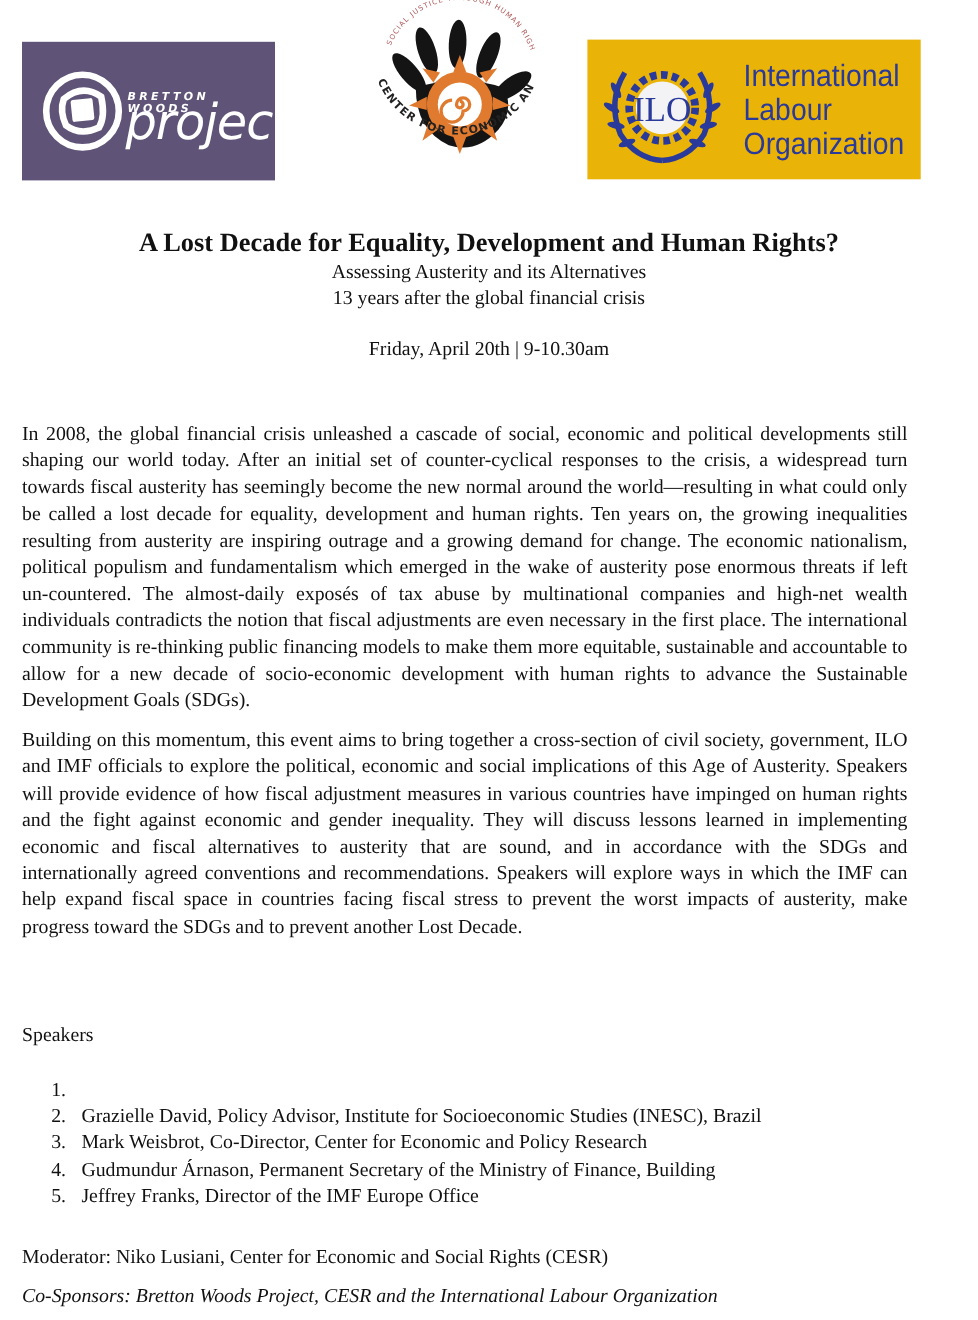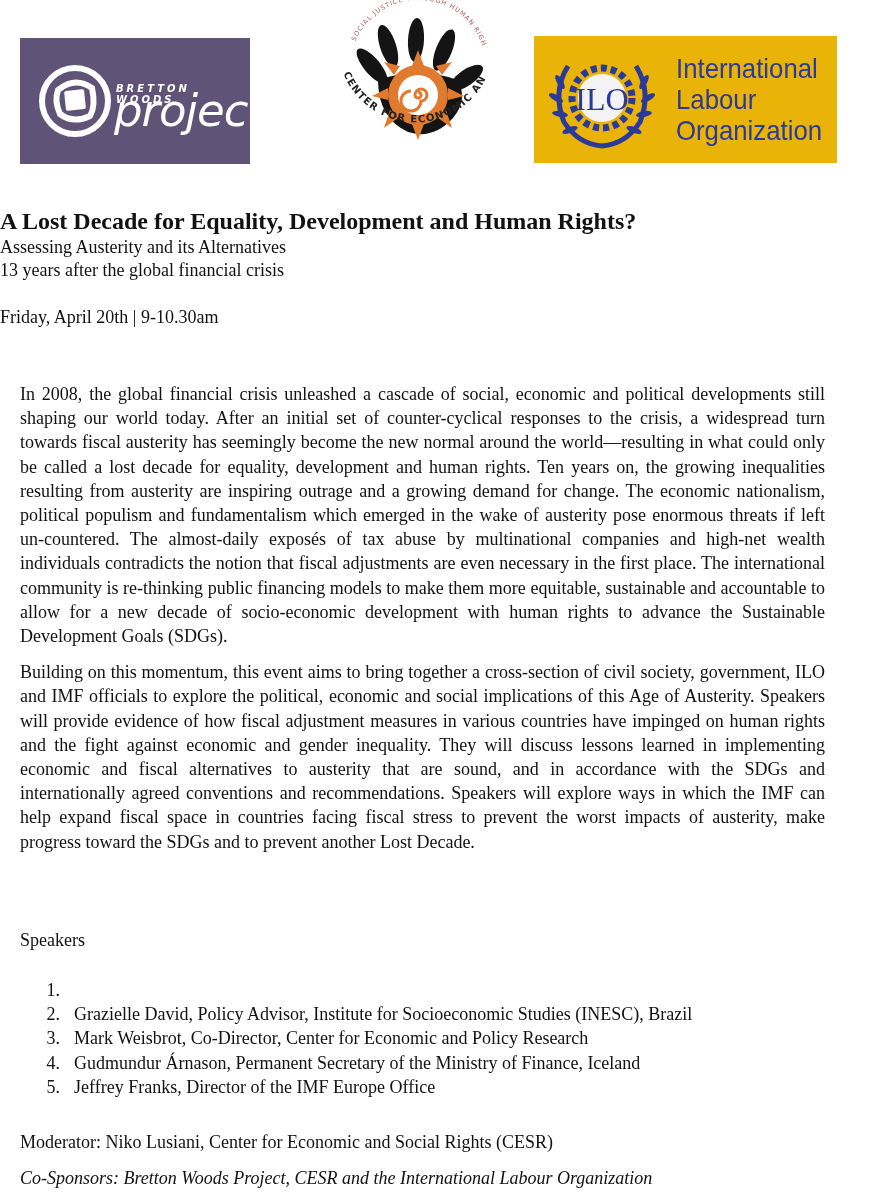--- a/index.html
+++ b/index.html
@@ -28,21 +28,21 @@
       background: #eab308;
     }
     .ilo-emblem { position: absolute; left: 12px; top: 10px; }
     .ilo-text {
       position: absolute; left: 142px; top: 17px; font-family: "Liberation Sans", sans-serif;
       font-size: 28px; line-height: 31px; color: #2a3a9a; transform: scaleX(0.92);
       transform-origin: left top;
     }
     .ilo-text div { white-space: nowrap; }
 
-    .header { position: absolute; top: 206px; left: 0; width: 889px; }
+    .header { position: absolute; top: 206px; left: 0; width: 889px; text-align: center; }
     .title { font-size: 24px; font-weight: bold; line-height: 30px; margin: 0; }
     .subtitle { font-size: 18px; line-height: 23px; }
     .event-info { margin-top: 24px; font-size: 18px; line-height: 23px; }
 
     .body-text {
       position: absolute; left: 20px; top: 382px; width: 820px;
       font-size: 18px; line-height: 24.2px; text-align: justify;
     }
     .body-text p { margin: 0 15px 12px 0; }
 
@@ -159,21 +159,21 @@
   <li>
       <span class="num">2.</span>
       <span>Grazielle David, Policy Advisor, Institute for Socioeconomic Studies (INESC), Brazil</span>
     </li>
   <li>
       <span class="num">3.</span>
       <span>Mark Weisbrot, Co-Director, Center for Economic and Policy Research</span>
     </li>
   <li>
       <span class="num">4.</span>
-      <span>Gudmundur Árnason, Permanent Secretary of the Ministry of Finance, Iceland</span>
+      <span>Gudmundur Árnason, Permanent Secretary of the Ministry of Finance, Building</span>
     </li>
   <li>
       <span class="num">5.</span>
       <span>Jeffrey Franks, Director of the IMF Europe Office</span>
     </li>
 </ol>
 
 <div class="moderator">Moderator: Niko Lusiani, Center for Economic and Social Rights (CESR)</div>
 <div class="sponsors">Co-Sponsors: Bretton Woods Project, CESR and the International Labour Organization</div>
 

